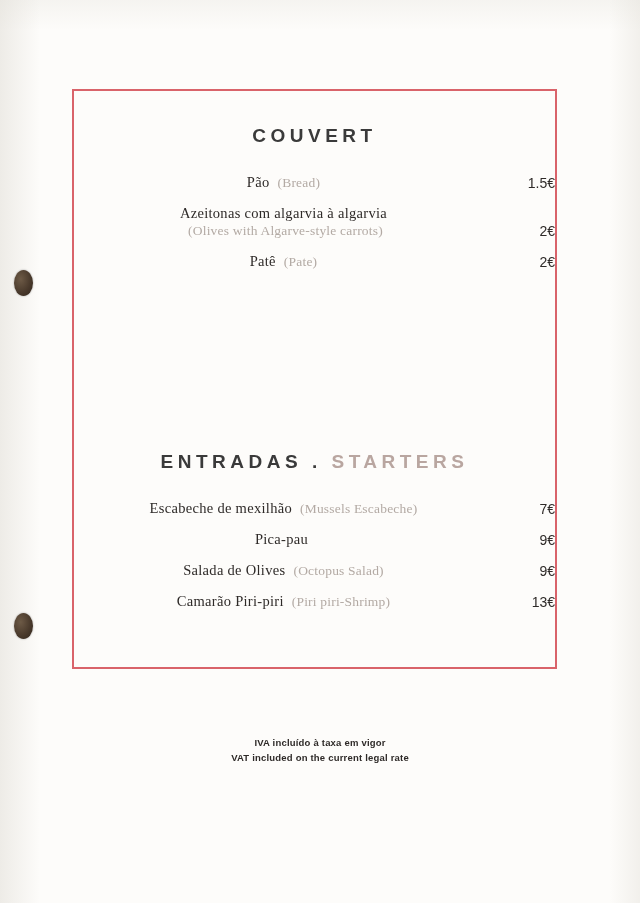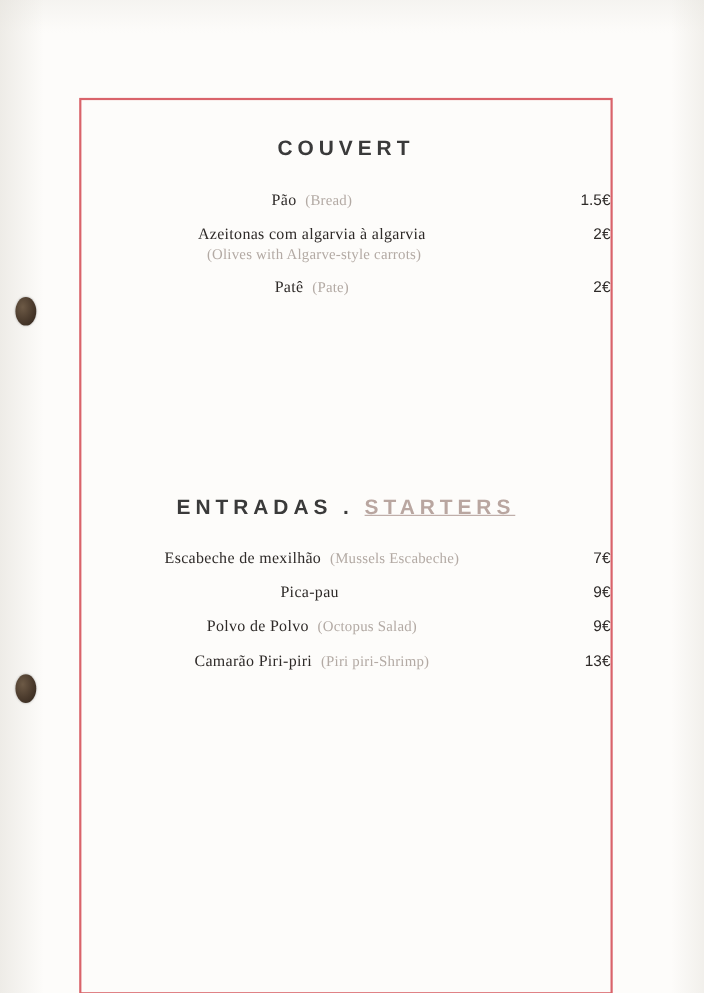--- a/index.html
+++ b/index.html
@@ -46,21 +46,21 @@
   }
   #hole-top { left: 14px; top: 270px; }
   #hole-bottom { left: 14px; top: 613px; }
 
   
   #frame {
     position: absolute;
     left: 72px;
     top: 89px;
     width: 485px;
-    height: 815px;
+    height: 580px;
     border: 2px solid #d9636a;
     box-sizing: border-box;
   }
 
   .section {
     position: absolute;
     left: 0;
     width: 100%;
   }
 
@@ -68,33 +68,32 @@
     text-align: center;
     font-family: "Liberation Sans", sans-serif;
     font-weight: bold;
     font-size: 19px;
     letter-spacing: 4.5px;
     color: #3a3a3a;
   }
   .section-title .accent {
     color: #b9a6a0;
     font-weight: bold;
-    text-decoration: underline;
   }
   .section-title .sep {
     color: #3a3a3a;
   }
 
   .items {
     margin-top: 26px;
   }
 
   .row {
     display: flex;
-    align-items: flex-start;
+    align-items: flex-end;
     margin-bottom: 13px;
   }
   .row-names {
     flex: 1 1 auto;
     text-align: center;
     padding-right: 10px;
   }
   .pt {
     font-family: "Liberation Serif", serif;
     font-size: 14.5px;
@@ -204,33 +203,37 @@
         <div class="row">
           <div class="row-names">
             <span class="pt">Pica-pau</span>
             <span class="en"></span>
           </div>
           <div class="price">9€</div>
         </div>
 
         <div class="row">
           <div class="row-names">
-            <span class="pt">Polvo de Polvo</span>
+            <span class="pt">Salada de Olives</span>
             <span class="en">(Octopus Salad)</span>
           </div>
           <div class="price">9€</div>
         </div>
 
         <div class="row">
           <div class="row-names">
             <span class="pt">Camarão Piri-piri</span>
             <span class="en">(Piri piri-Shrimp)</span>
           </div>
           <div class="price">13€</div>
         </div>
 
       </div>
     </div>
 
   </div>
 
+  <div id="footer">
+    <div>IVA incluído à taxa em vigor</div>
+    <div>VAT included on the current legal rate</div>
+  </div>
 
 </div>
 
 </body></html>

